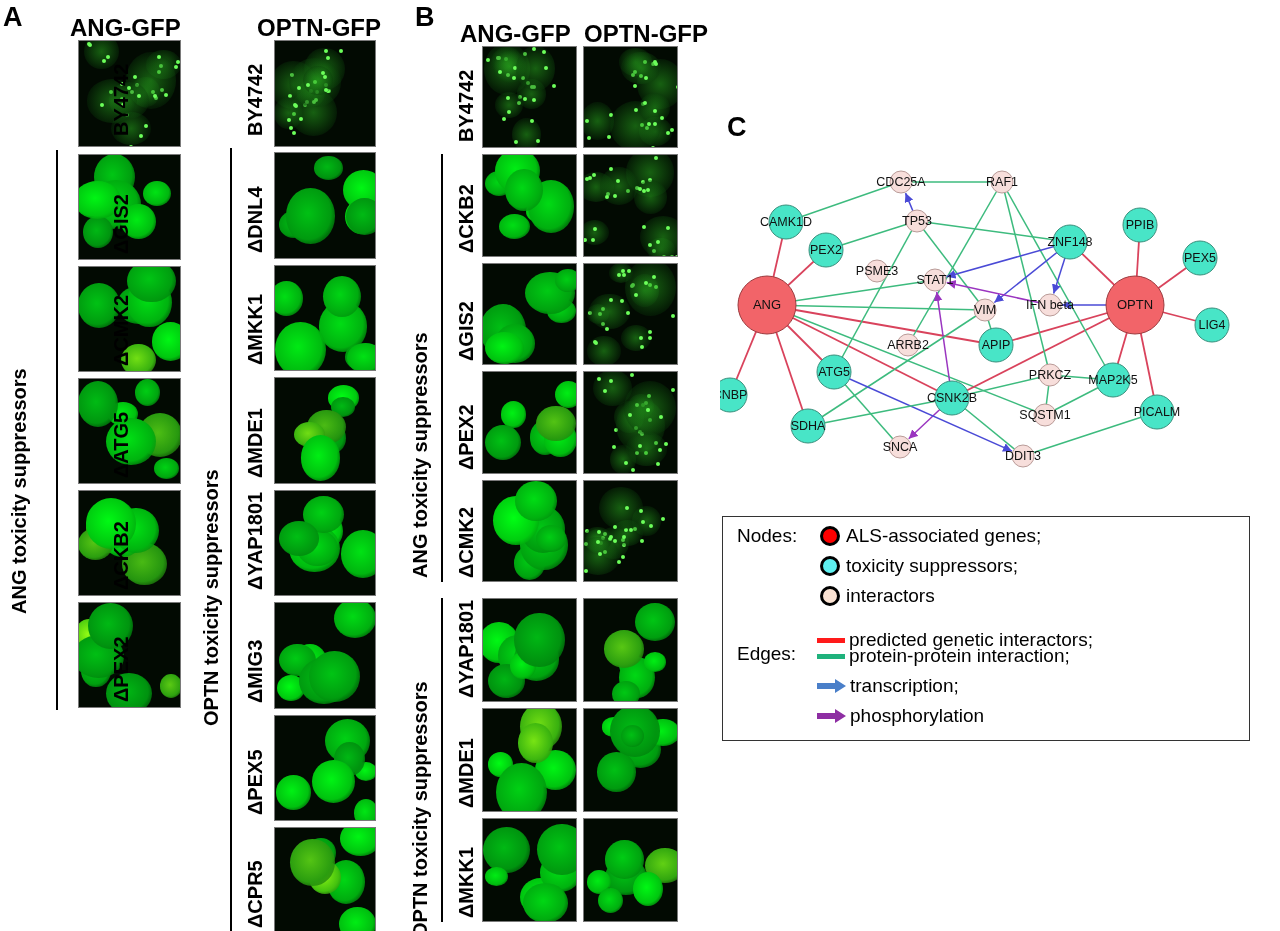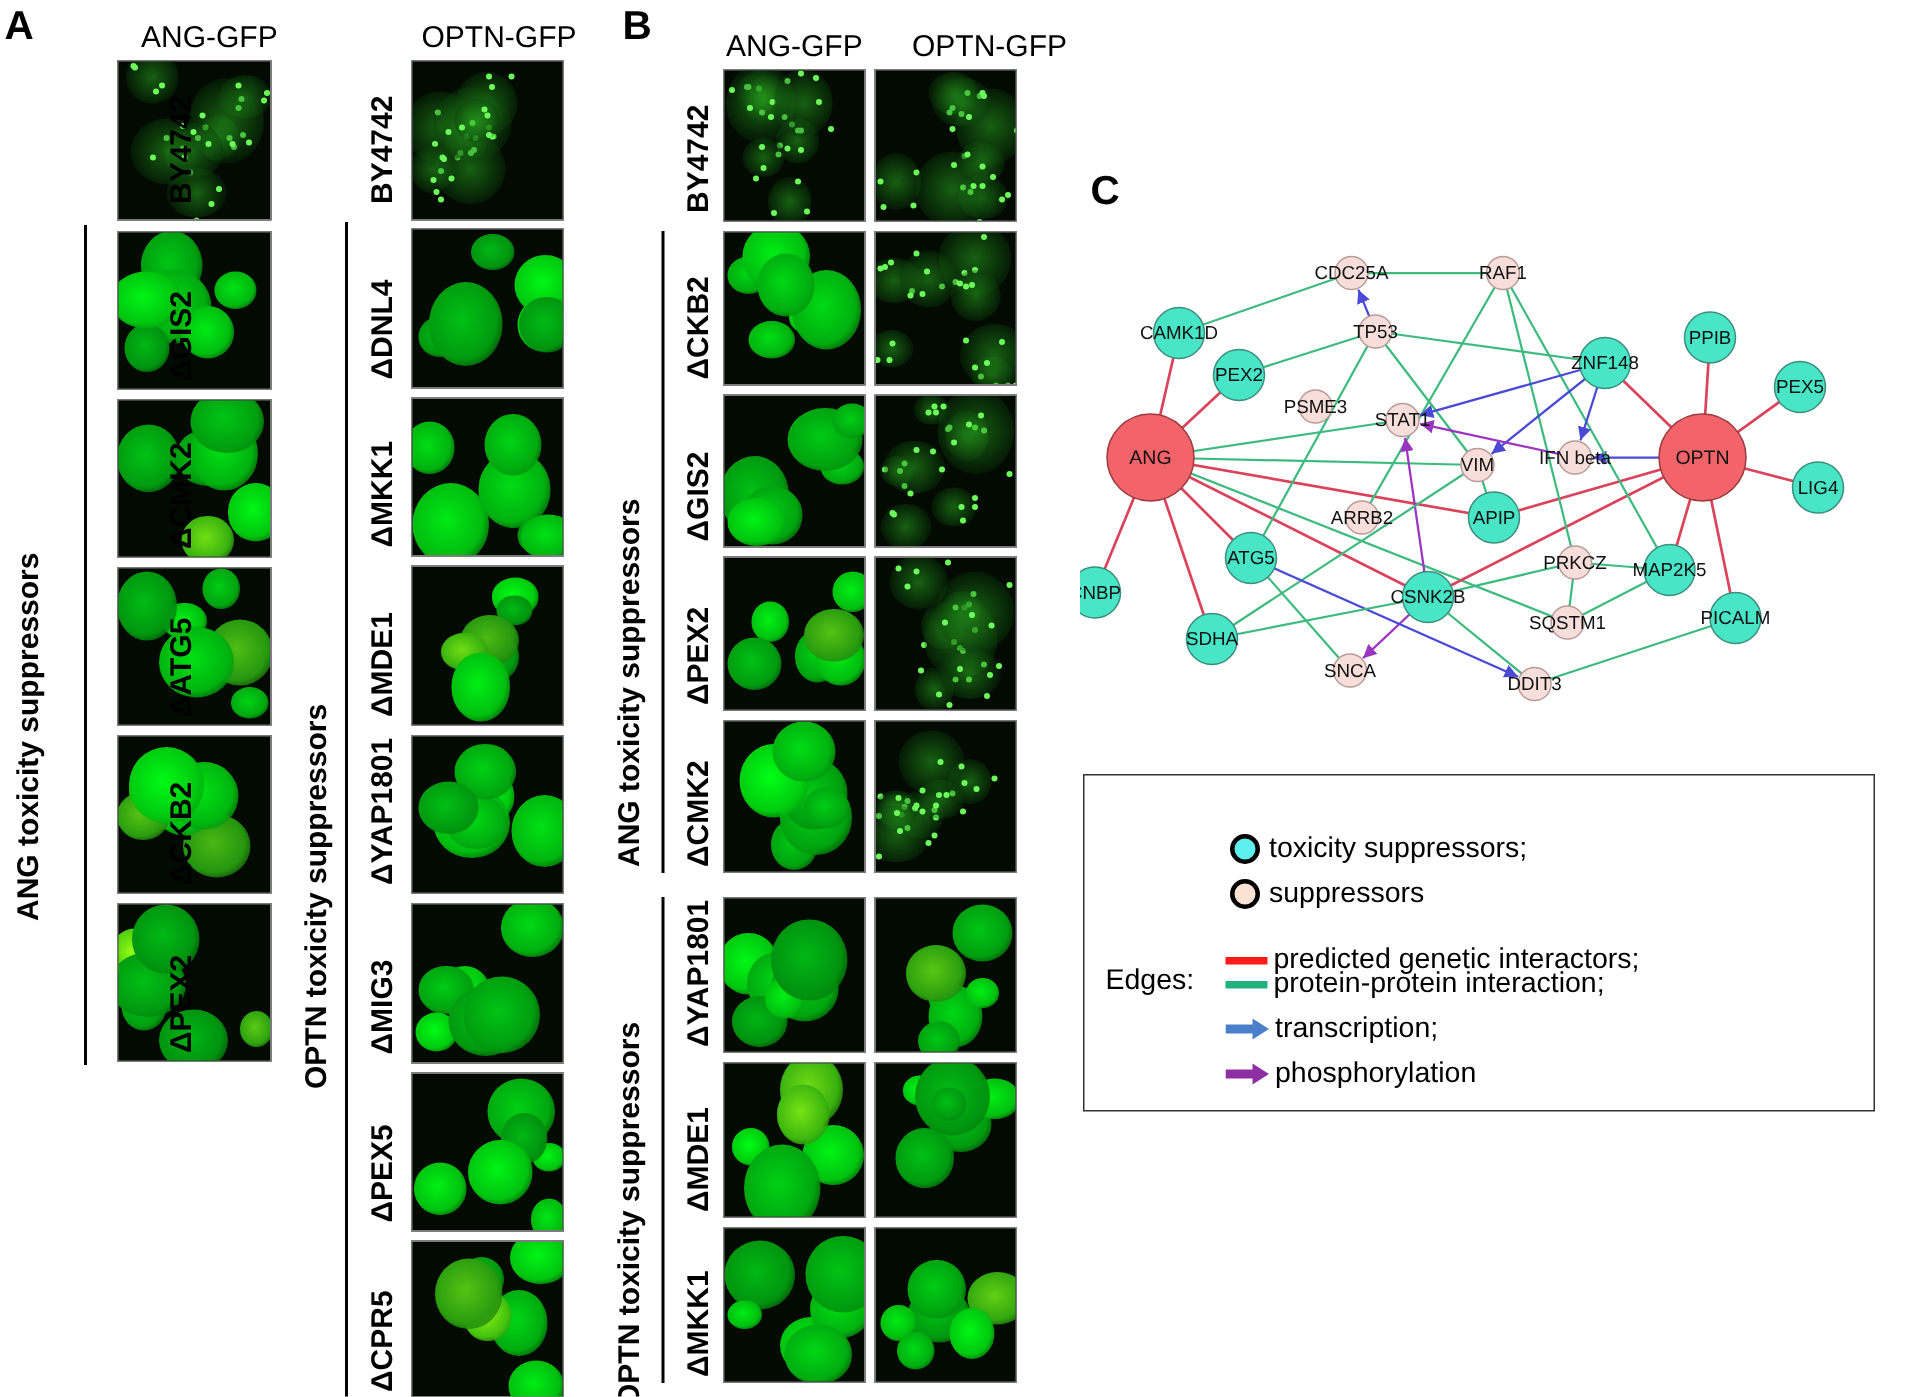--- a/index.html
+++ b/index.html
@@ -1,20 +1,20 @@
 <!DOCTYPE html>
 <html><head>
 <meta charset="utf-8">
 <style>
   html, body { margin:0; padding:0; background:#fff; }
   body { width:1280px; height:931px; position:relative; overflow:hidden;
          font-family:"Liberation Sans", sans-serif; color:#000; }
   .abs { position:absolute; }
   .panel-letter { font-weight:bold; font-size:27px; }
-  .col-head { font-weight:normal; font-size:20px; white-space:nowrap;margin-left:24px; }
+  .col-head { font-weight:bold; font-size:24px; white-space:nowrap; }
   .vlabel { position:absolute; font-weight:bold; font-size:20px; white-space:nowrap;
             transform-origin: 0 0; transform: rotate(-90deg); }
   .glabel { position:absolute; font-weight:bold; font-size:20px; white-space:nowrap;
             transform-origin: 0 0; transform: rotate(-90deg); }
   .vline { position:absolute; width:2px; background:#000; }
   .micro { position:absolute; background:#020a02; border:1px solid #7a7a7a; overflow:hidden; box-sizing:border-box; }
   .cell { position:absolute; border-radius:50%; }
   #network { position:absolute; left:720px; top:150px; }
   .legend { position:absolute; left:722px; top:516px; width:528px; height:225px;
             border:1.5px solid #333; box-sizing:border-box; font-size:19px; }
@@ -699,27 +699,32 @@
       <circle cx="180" cy="297" r="11" fill="#f7dedb" stroke="#b99b98" stroke-width="1"></circle>
       <text x="180" y="301" text-anchor="middle" font-size="12.5" font-family="&quot;Liberation Sans&quot;, sans-serif" fill="#111">SNCA</text>
     </g>
     <g>
       <circle cx="303" cy="306" r="11" fill="#f7dedb" stroke="#b99b98" stroke-width="1"></circle>
       <text x="303" y="310" text-anchor="middle" font-size="12.5" font-family="&quot;Liberation Sans&quot;, sans-serif" fill="#111">DDIT3</text>
     </g>
   </svg>
 
 <div class="legend">
+  <div class="leg-row" style="left:14px;top:8px;">
+    <span style="width:83px;display:inline-block;">Nodes:</span>
+    <span class="leg-node" id="lg-n0" style="background: rgb(255, 0, 0);"></span>
+    <span>ALS-associated genes;</span>
+  </div>
   <div class="leg-row" style="left:97px;top:38px;">
     <span class="leg-node" id="lg-n1" style="background: rgb(94, 240, 240);"></span>
     <span>toxicity suppressors;</span>
   </div>
   <div class="leg-row" style="left:97px;top:68px;">
     <span class="leg-node" id="lg-n2" style="background: rgb(251, 227, 211);"></span>
-    <span>suppressors</span>
+    <span>interactors</span>
   </div>
   <div class="leg-row" style="left:14px;top:98px;">
     <span style="width:80px;display:inline-block;margin-top:28px;">Edges:</span>
     <span class="leg-edge" id="lg-e0" style="background: rgb(255, 26, 26);"></span>
     <span>predicted genetic interactors;</span>
   </div>
   <div class="leg-row" style="left:94px;top:128px;">
     <span class="leg-edge" id="lg-e1" style="background: rgb(31, 178, 124);"></span>
     <span>protein-protein interaction;</span>
   </div>

